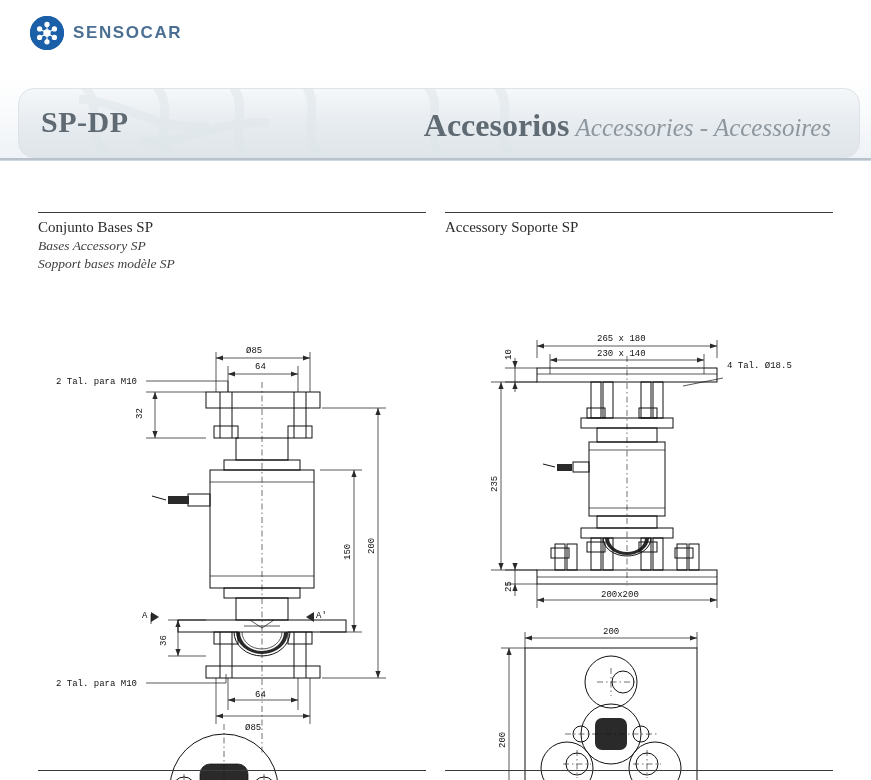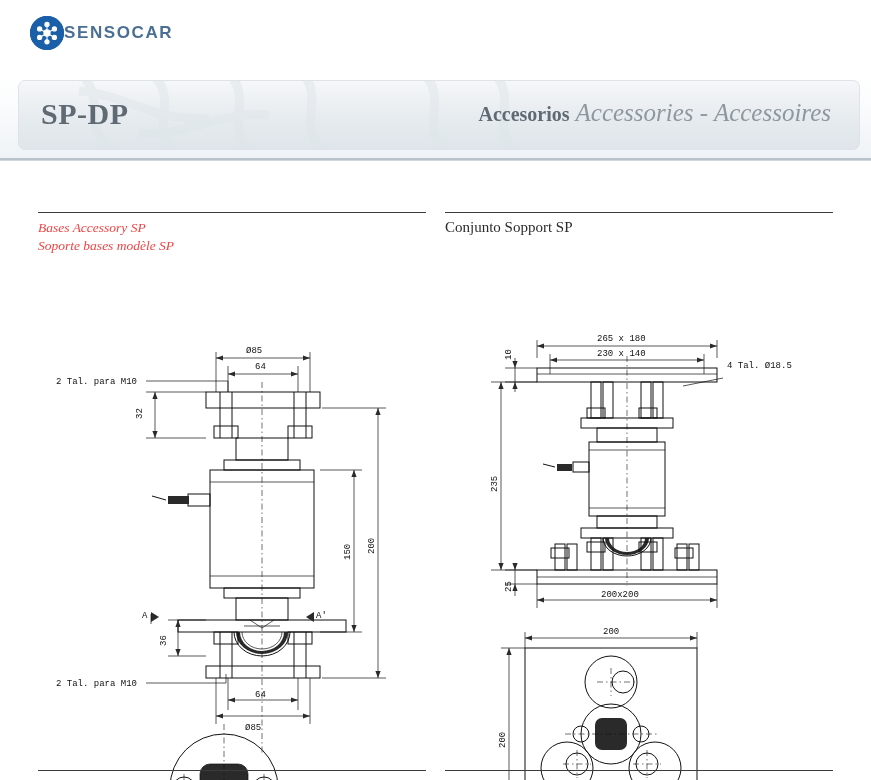--- a/index.html
+++ b/index.html
@@ -21,20 +21,21 @@
     left: 0; top: 0;
     width: 871px;
     height: 72px;
     background: #ffffff;
   }
   .logo-wrap {
     position: absolute;
     left: 30px; top: 16px;
     display: flex;
     align-items: center;
+    gap: 9px;
   }
   .logo-mark {
     width: 34px; height: 34px;
     border-radius: 50%;
     background: #1a5fa8;
     position: relative;
   }
   .logo-mark svg { position: absolute; left: 0; top: 0; }
   .logo-text {
     font-family: "Liberation Sans", sans-serif;
@@ -48,24 +49,24 @@
   .title-strip {
     position: absolute;
     left: 0; top: 72px;
     width: 871px;
     height: 88px;
     background: linear-gradient(to bottom, #ffffff 0%, #fbfcfd 35%, #eef2f6 100%);
     border-bottom: 1px solid #cfd8e0;
   }
   .title-band {
     position: absolute;
-    left: 18px; top: 80px;
+    left: 18px; top: 88px;
     width: 840px;
     height: 68px;
-    border-radius: 7px;
+    border-radius: 16px;
     background: linear-gradient(to bottom, #f5f7f9 0%, #e6ebef 55%, #dfe5ea 100%);
     border: 1px solid #dde3e8;
     overflow: hidden;
   }
   .title-band .deco {
     position: absolute; left: 0; top: 0;
     opacity: 0.55;
   }
   .title-left {
     position: absolute;
@@ -76,21 +77,21 @@
     font-family: "Liberation Serif", serif;
     letter-spacing: 0.5px;
   }
   .title-right {
     position: absolute;
     right: 28px; top: 18px;
     white-space: nowrap;
     font-family: "Liberation Serif", serif;
   }
   .title-right .es {
-    font-size: 20px;
+    font-size: 32px;
     font-weight: bold;
     color: #5f6a73;
   }
   .title-right .other {
     font-size: 25px;
     font-style: italic;
     color: #8e979e;
     margin-left: 6px;
   }
   .title-underline {
@@ -118,21 +119,21 @@
     font-family: "Liberation Serif", serif;
     font-size: 15px;
     color: #2b2b2b;
     font-weight: normal;
     margin-bottom: 1px;
   }
   .sec-sub {
     font-family: "Liberation Serif", serif;
     font-size: 13.5px;
     font-style: italic;
-    color: #ef4444;
+    color: #404040;
     line-height: 1.35;
   }
 
   .drawing {
     position: absolute;
     top: 84px;
     left: 0;
   }
 
   
@@ -201,22 +202,23 @@
   </svg>
   <div class="title-left">SP-DP</div>
   <div class="title-right">
     <span class="es">Accesorios</span><span class="other">Accessories - Accessoires</span>
   </div>
 </div>
 <div class="title-underline"></div>
 
 <div class="col col-left">
   <div class="sec-rule"></div>
+  <div class="sec-title">Conjunto Bases SP</div>
   <div class="sec-sub">Bases Accessory SP</div>
-  <div class="sec-sub">Soporte bases modèle SP</div>
+  <div class="sec-sub">Sopport bases modèle SP</div>
 
   <div class="drawing">
     <svg width="388" height="560" viewBox="0 0 388 560" aria-hidden="true">
 
       <line class="dimline" x1="178" y1="96" x2="178" y2="56"></line>
       <line class="dimline" x1="272" y1="96" x2="272" y2="56"></line>
       <line class="dimline" x1="178" y1="62" x2="272" y2="62"></line>
       <path class="hatch" d="M178 62 l7 -2.6 v5.2 z"></path>
       <path class="hatch" d="M272 62 l-7 -2.6 v5.2 z"></path>
       <text x="208" y="57">Ø85</text>
@@ -335,21 +337,21 @@
       <line class="dash" x1="186" y1="428" x2="186" y2="556"></line>
 
       <text x="74" y="549" font-style="italic" style="font-family:'Liberation Serif',serif;font-size:11px;">SECCION A—A'</text>
       <line class="thin" x1="74" y1="552" x2="152" y2="552"></line>
     </svg>
   </div>
 </div>
 
 <div class="col col-right">
   <div class="sec-rule"></div>
-  <div class="sec-title">Conjunto Sopport SP</div>
+  <div class="sec-title">Accessory Soporte SP</div>
 
   <div class="drawing">
     <svg width="388" height="570" viewBox="0 0 388 570" aria-hidden="true">
 
       <line class="dimline" x1="92" y1="44" x2="92" y2="62"></line>
       <line class="dimline" x1="272" y1="44" x2="272" y2="62"></line>
       <line class="dimline" x1="92" y1="50" x2="272" y2="50"></line>
       <path class="hatch" d="M92 50 l7 -2.6 v5.2 z"></path>
       <path class="hatch" d="M272 50 l-7 -2.6 v5.2 z"></path>
       <text x="152" y="45">265 x 180</text>

